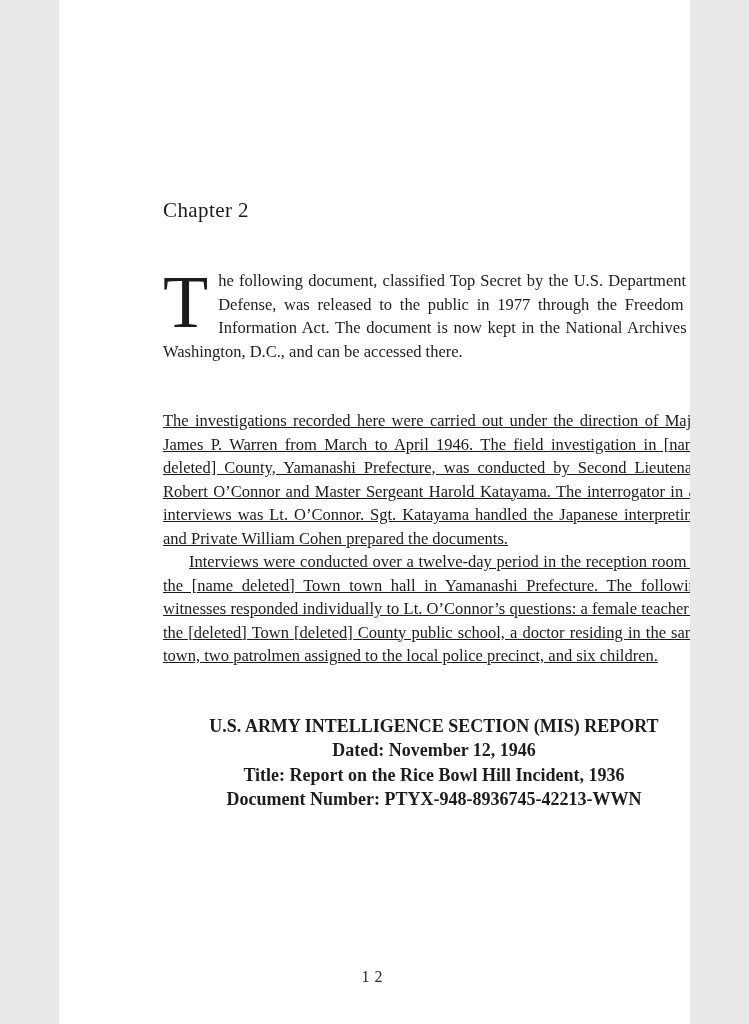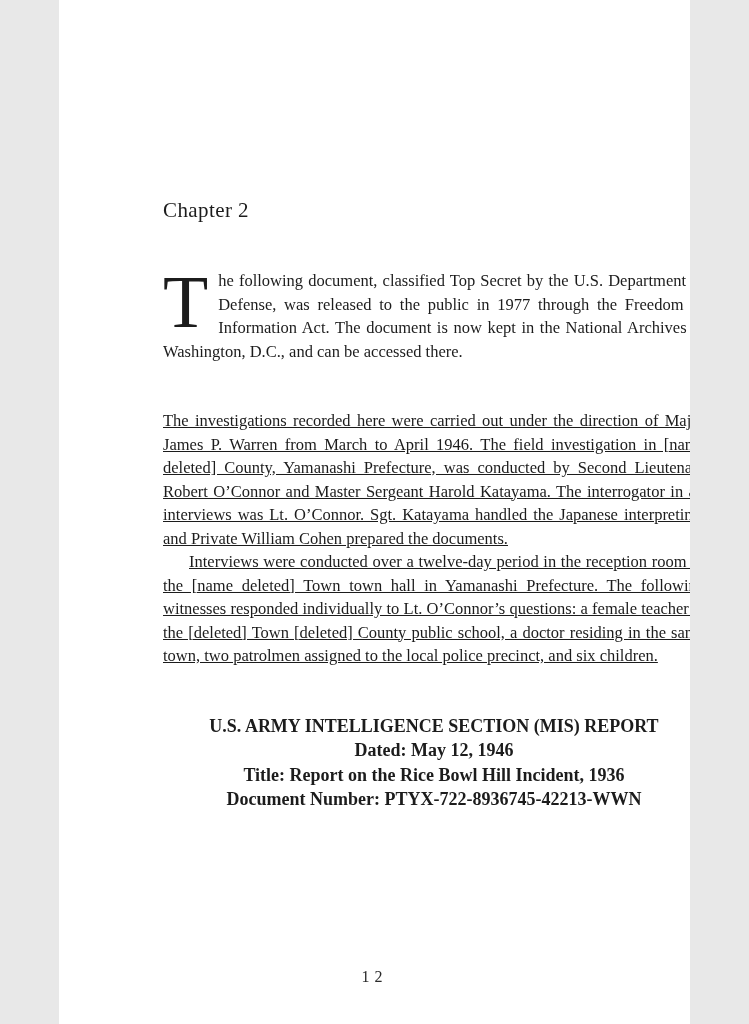--- a/index.html
+++ b/index.html
@@ -84,21 +84,21 @@
       <span class="drop-cap">T</span><span>he following document, classified Top Secret by the U.S. Department of Defense, was released to the public in 1977 through the Freedom of Information Act. The document is now kept in the National Archives in Washington, D.C., and can be accessed there.</span>
     </p>
 
     <p class="body-para">The investigations recorded here were carried out under the direction of Major James P. Warren from March to April 1946. The field investigation in [name deleted] County, Yamanashi Prefecture, was conducted by Second Lieutenant Robert O’Connor and Master Sergeant Harold Katayama. The interrogator in all interviews was Lt. O’Connor. Sgt. Katayama handled the Japanese interpreting, and Private William Cohen prepared the documents.</p>
 
     <p class="body-para indent">Interviews were conducted over a twelve-day period in the reception room of the [name deleted] Town town hall in Yamanashi Prefecture. The following witnesses responded individually to Lt. O’Connor’s questions: a female teacher at the [deleted] Town [deleted] County public school, a doctor residing in the same town, two patrolmen assigned to the local police precinct, and six children.</p>
 
 
     <div class="report-block">
       <p class="report-line">U.S. ARMY INTELLIGENCE SECTION (MIS) REPORT</p>
-      <p class="report-line">Dated: May 12, 1946</p>
+      <p class="report-line">Dated: November 12, 1946</p>
       <p class="report-line">Title: Report on the Rice Bowl Hill Incident, 1936</p>
-      <p class="report-line">Document Number: PTYX-722-8936745-42213-WWN</p>
+      <p class="report-line">Document Number: PTYX-948-8936745-42213-WWN</p>
     </div>
 
   </div>
 
   <div class="page-number">12</div>
 </div>
 
 </body></html>

